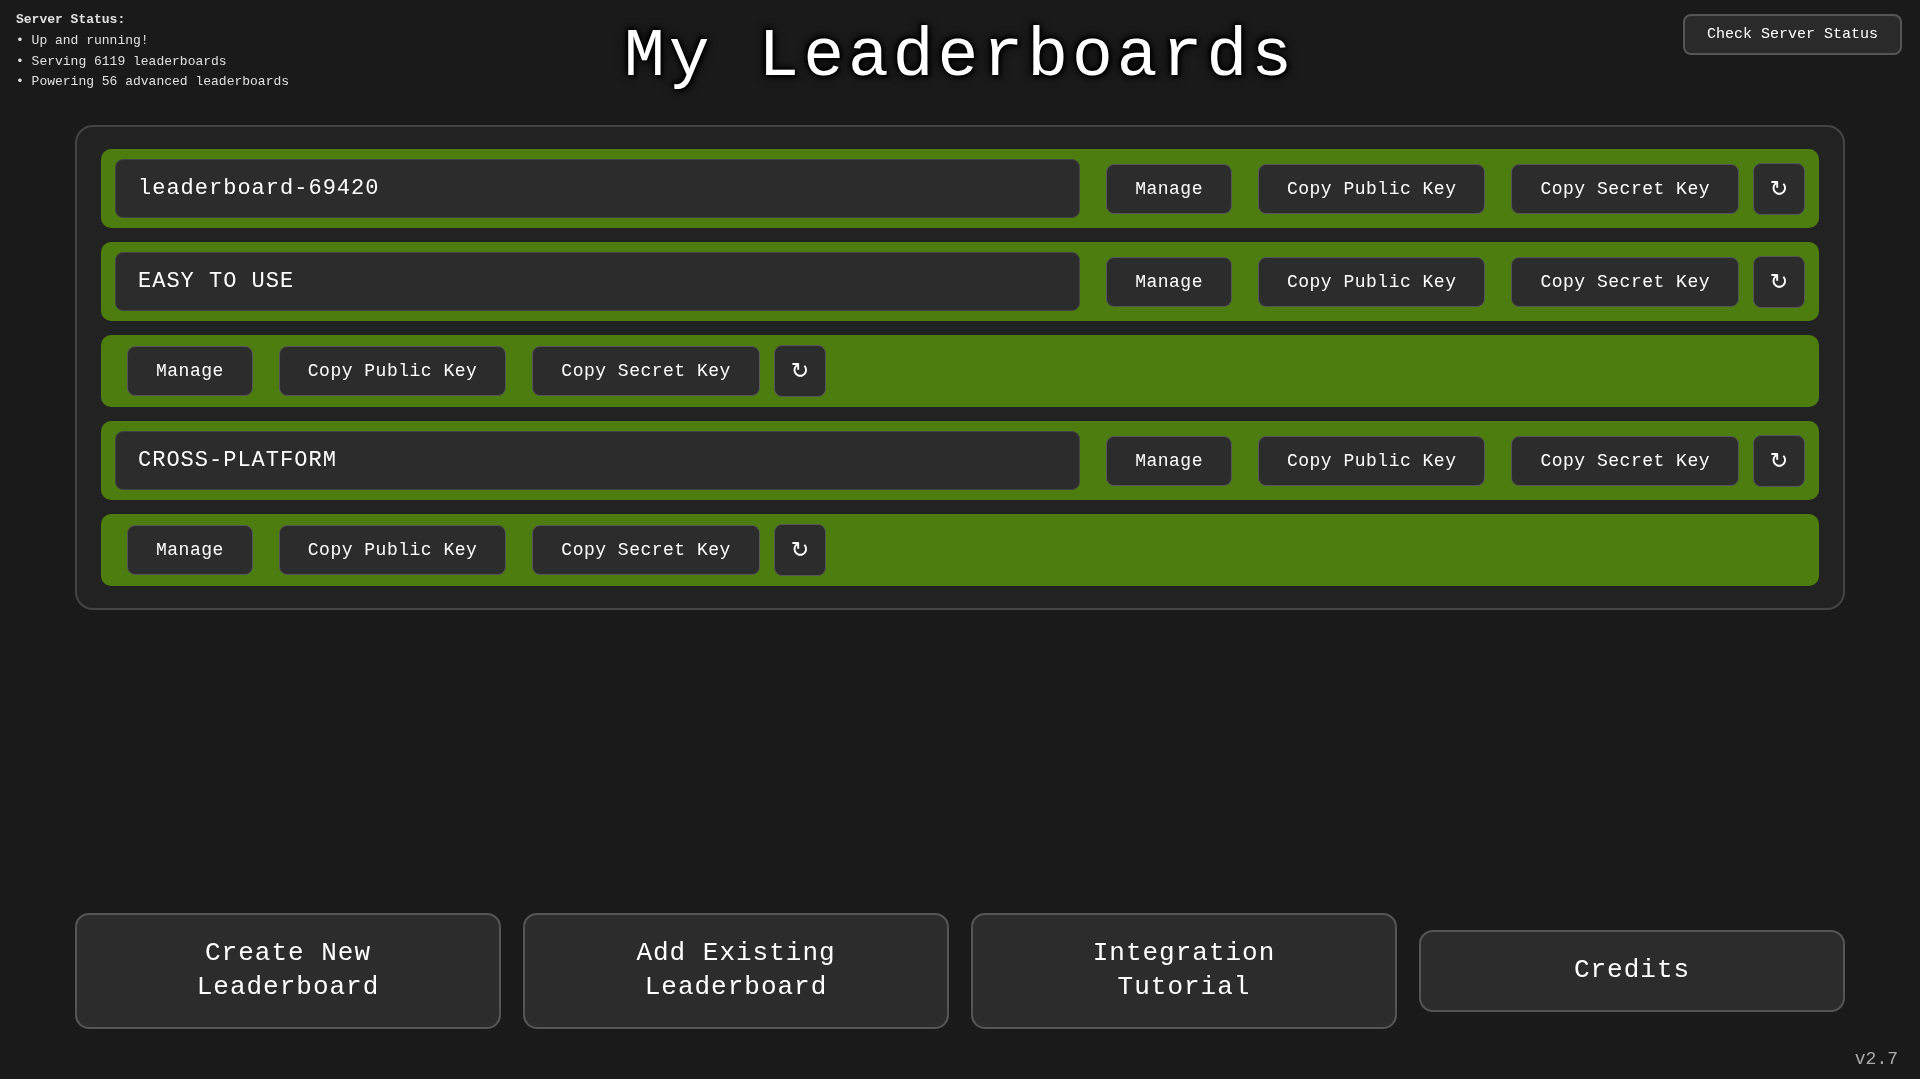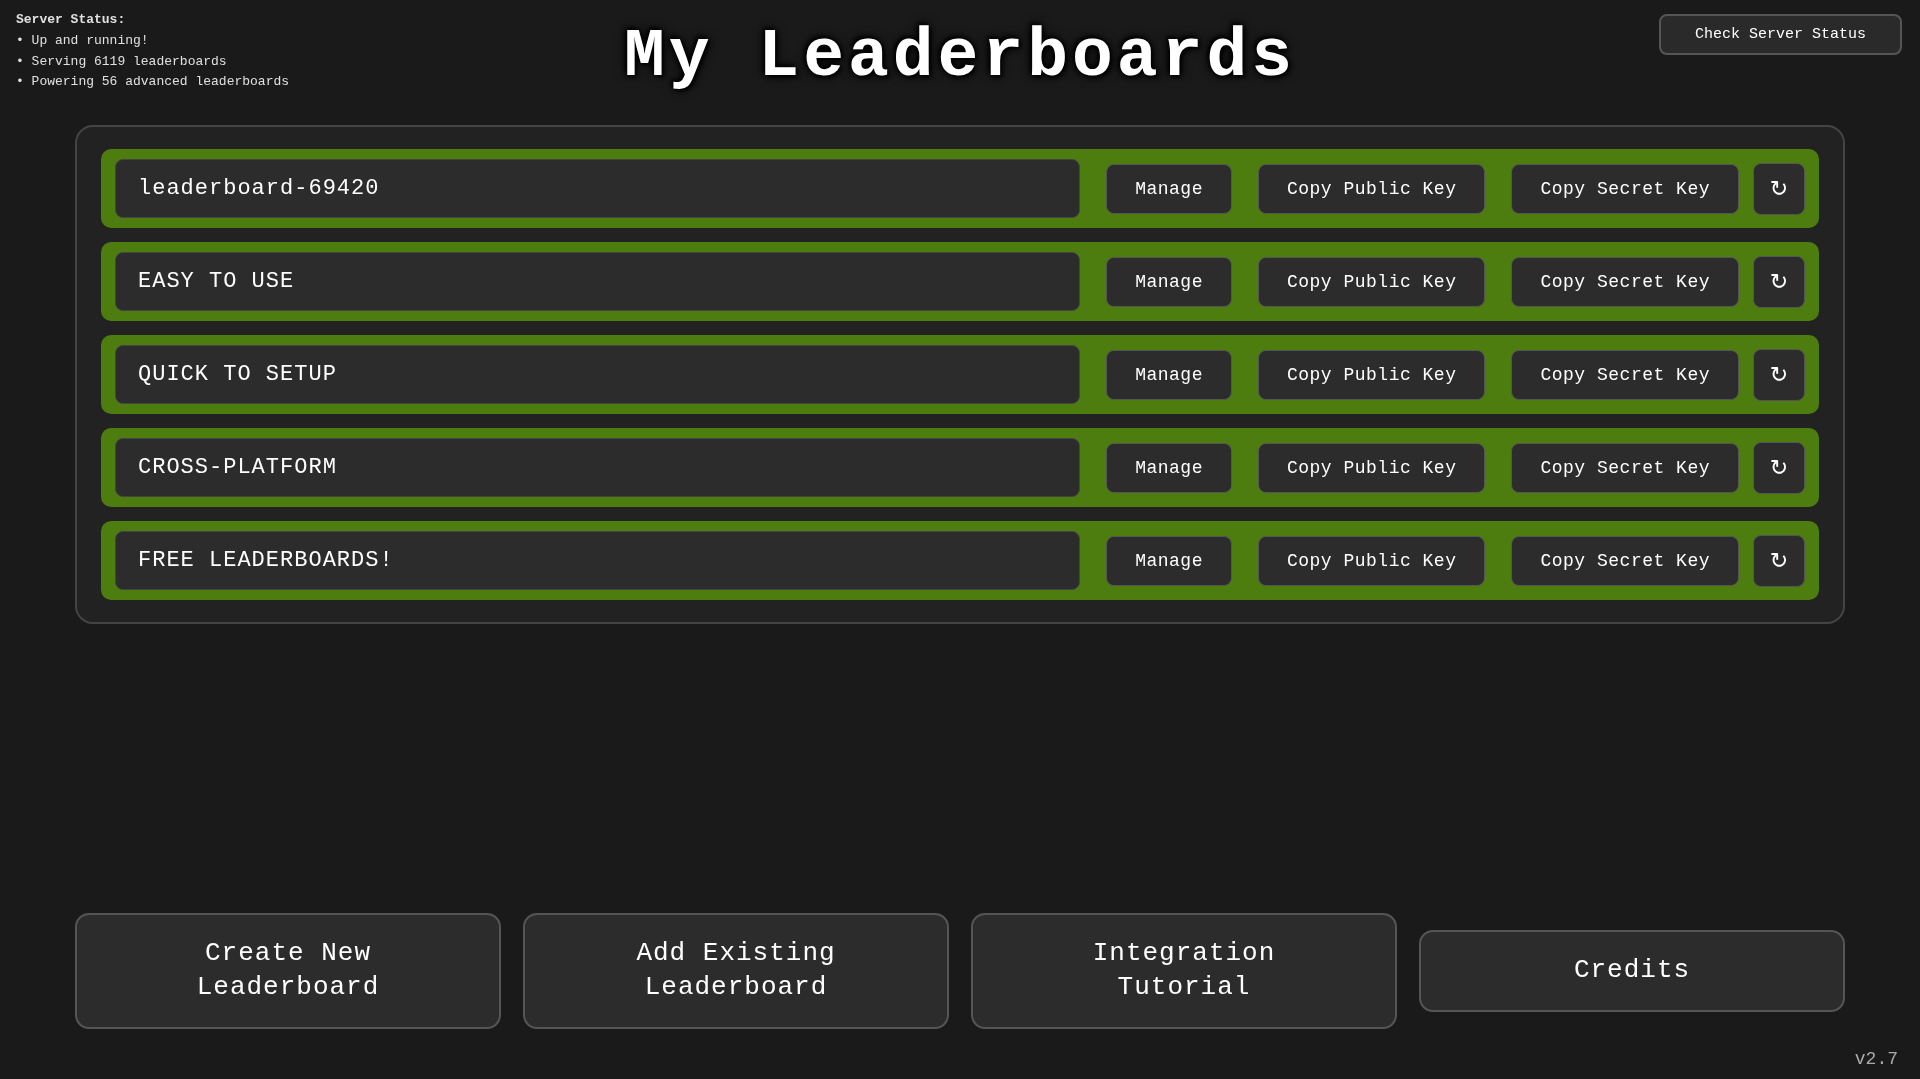--- a/index.html
+++ b/index.html
@@ -36,32 +36,32 @@
     .check-server-btn {
       position: absolute;
       top: 14px;
       right: 18px;
       background-color: #2a2a2a;
       border: 2px solid #555;
       border-radius: 8px;
       color: #fff;
       font-family: 'Courier New', Courier, monospace;
       font-size: 15px;
-      padding: 10px 34px;
+      padding: 10px 22px;
       cursor: pointer;
     }
 
     
     .main-title {
       position: absolute;
       top: 18px;
       left: 50%;
       transform: translateX(-50%);
       font-size: 68px;
-      font-weight: bold;
+      font-weight: normal;
       color: #ffffff;
       text-shadow: 0 0 12px #000, 2px 2px 4px #000, -2px -2px 4px #000;
       white-space: nowrap;
       letter-spacing: 4px;
     }
 
     
     .leaderboards-panel {
       position: absolute;
       top: 125px;
@@ -188,35 +188,33 @@
       <button class="lb-refresh-btn">↻</button>
     </div>
     <div class="leaderboard-row">
       <div class="lb-name">EASY TO USE</div>
       <button class="lb-btn">Manage</button>
       <button class="lb-btn">Copy Public Key</button>
       <button class="lb-btn">Copy Secret Key</button>
       <button class="lb-refresh-btn">↻</button>
     </div>
     <div class="leaderboard-row">
-      <div class="lb-name">QUICK TO SETUP</div>
       <button class="lb-btn">Manage</button>
       <button class="lb-btn">Copy Public Key</button>
       <button class="lb-btn">Copy Secret Key</button>
       <button class="lb-refresh-btn">↻</button>
     </div>
     <div class="leaderboard-row">
       <div class="lb-name">CROSS-PLATFORM</div>
       <button class="lb-btn">Manage</button>
       <button class="lb-btn">Copy Public Key</button>
       <button class="lb-btn">Copy Secret Key</button>
       <button class="lb-refresh-btn">↻</button>
     </div>
     <div class="leaderboard-row">
-      <div class="lb-name">FREE LEADERBOARDS!</div>
       <button class="lb-btn">Manage</button>
       <button class="lb-btn">Copy Public Key</button>
       <button class="lb-btn">Copy Secret Key</button>
       <button class="lb-refresh-btn">↻</button>
     </div>
   </div>
 
 <div class="bottom-buttons">
 <button class="bottom-btn">Create New<br>Leaderboard</button>
     <button class="bottom-btn">Add Existing<br>Leaderboard</button>

